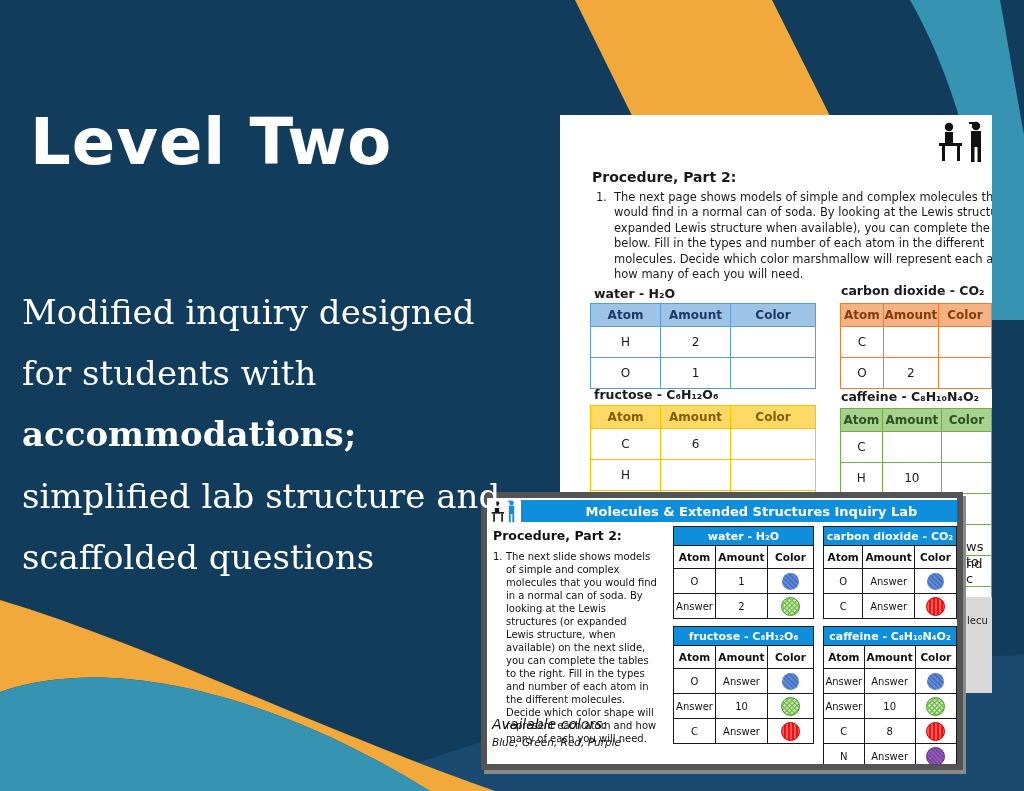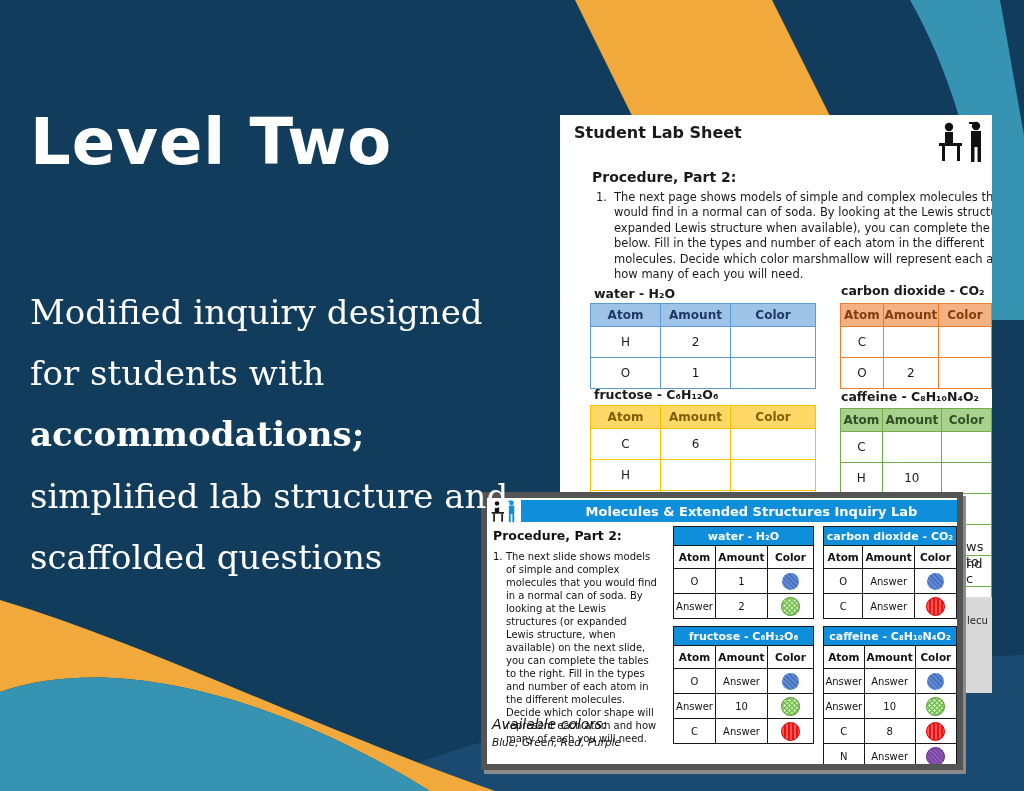--- a/index.html
+++ b/index.html
@@ -3,21 +3,21 @@
 <meta charset="utf-8">
 <style>
   html,body{margin:0;padding:0;background:#113C5C;}
   .stage{position:relative;width:1024px;height:791px;overflow:hidden;background:#1d4ed8;
          font-family:"DejaVu Sans",sans-serif;}
   .bg-svg{position:absolute;left:0;top:0;z-index:0;}
 
   
   .level-title{position:absolute;left:30px;top:62px;z-index:3;color:#ffffff;
     font:bold 64px "DejaVu Sans",sans-serif;letter-spacing:1px;}
-  .intro{position:absolute;left:30px;top:248px;width:492px;z-index:3;color:#ffffff;
+  .intro{position:absolute;left:22px;top:248px;width:492px;z-index:3;color:#ffffff;
     font:400 34px "DejaVu Serif",serif;line-height:1.8;}
   .intro b{font-weight:bold;}
 
   
   .back-sheet{position:absolute;left:560px;top:115px;width:432px;height:578px;background:#ffffff;
     z-index:1;overflow:hidden;color:#1a1a1a;}
   .bs-title{position:absolute;left:14px;top:8px;font:bold 16px "DejaVu Sans",sans-serif;line-height:1.2;}
   .bs-proc{position:absolute;left:32px;top:54px;font:bold 14px "DejaVu Sans",sans-serif;}
   .bs-para{position:absolute;left:36px;top:75px;width:452px;display:flex;
     font-size:11.5px;line-height:1.34;}
@@ -80,21 +80,20 @@
     <path d="M910,0 C952,75 983,170 991,320 L1024,320 L1024,135 C1014,80 1006,32 1000,0 Z" fill="#3793B2"></path>
     <path d="M0,600 C150,645 320,730 495,791 L430,791 C280,698 115,652 0,692 Z" fill="#F2A93B"></path>
     <path d="M0,692 C115,652 280,698 430,791 L0,791 Z" fill="#3793B2"></path>
   </svg>
 
   <h1 class="level-title">Level Two</h1>
   <p class="intro"><span>Modified inquiry designed for students with </span><b>accommodations;</b><span> simplified lab structure and scaffolded questions</span></p>
 
   <div class="back-sheet">
     <div class="bs-title">
-      <div>Student Lab Sheet</div>
     </div>
     <svg style="position:absolute;right:4px;top:6px" width="52" height="42" viewBox="0 0 52 42" fill="#111">
       <circle cx="13" cy="6" r="4.2"></circle>
       <path d="M9,11 L17,11 L17,22 L9,22 Z"></path>
       <rect x="3" y="22" width="23" height="3"></rect>
       <rect x="21" y="25" width="3" height="15"></rect>
       <rect x="6" y="25" width="3" height="15"></rect>
       <circle cx="40" cy="5" r="4.2"></circle>
       <rect x="33" y="1" width="7" height="2"></rect>
       <path d="M35,10 L45,10 L45,26 L35,26 Z"></path>

